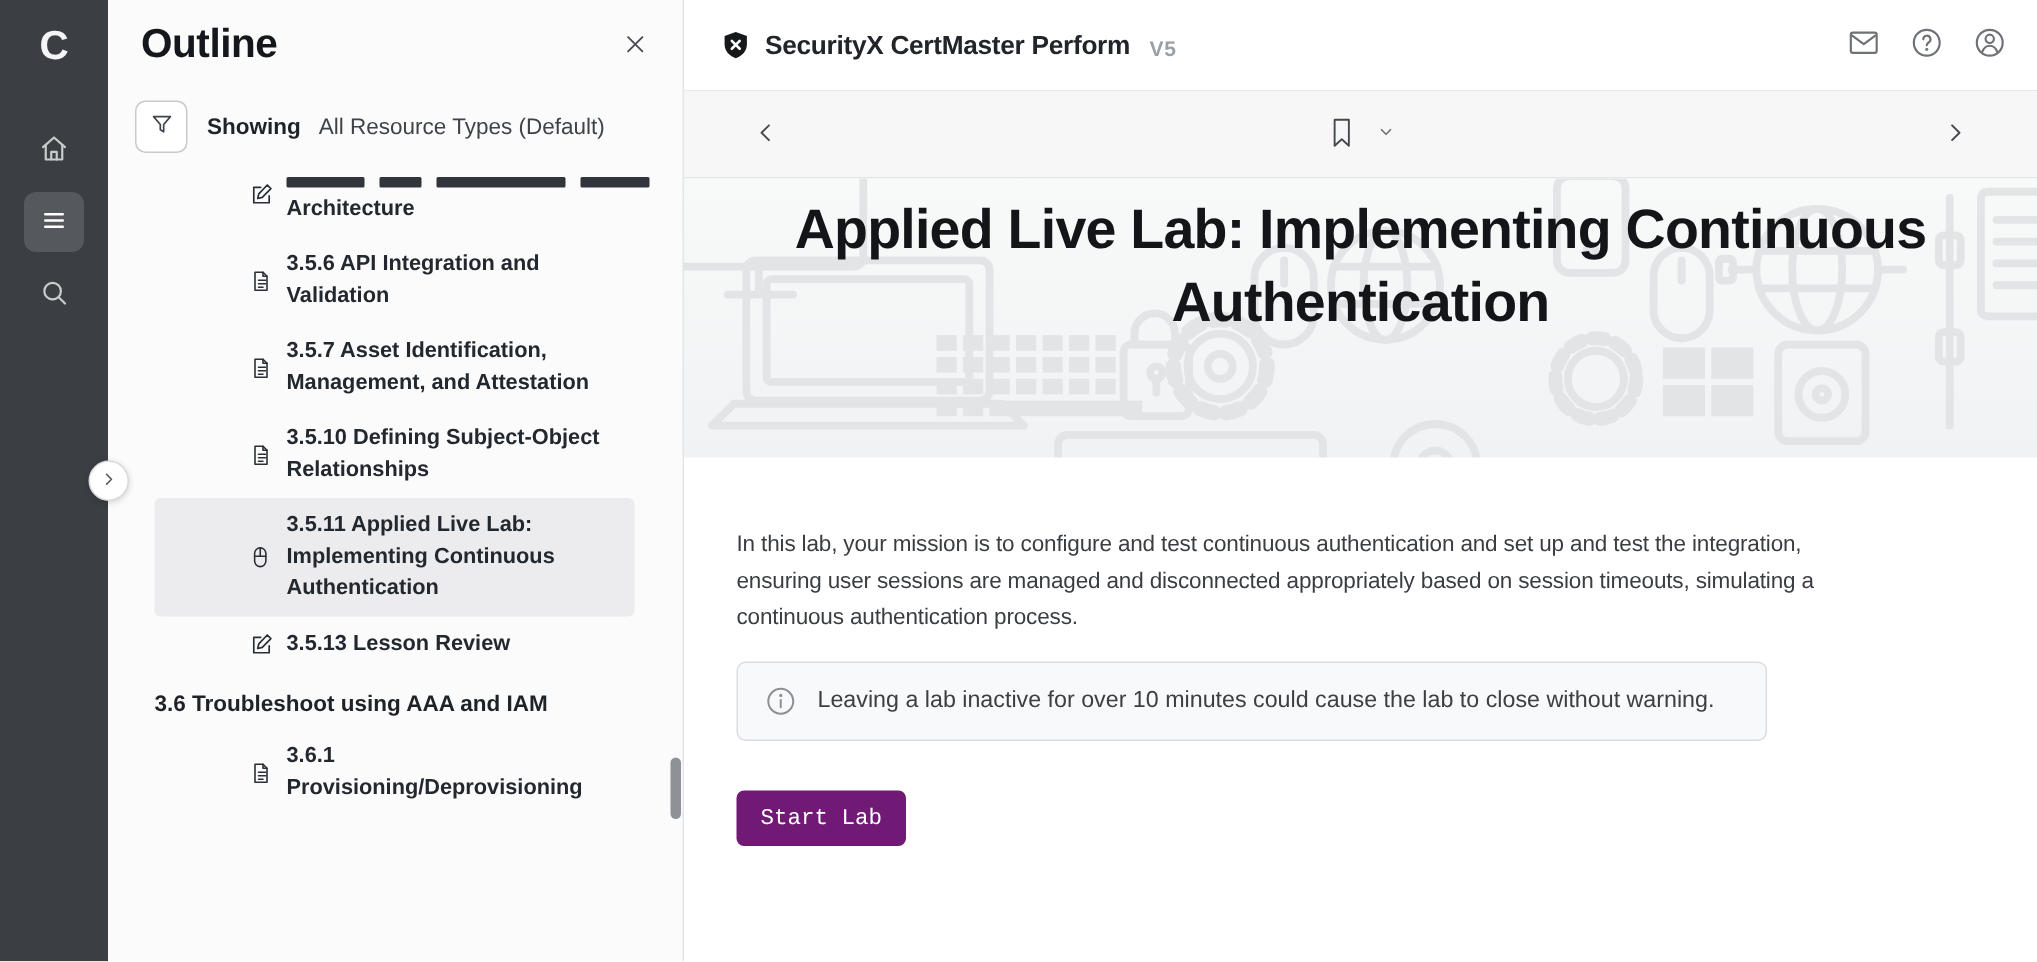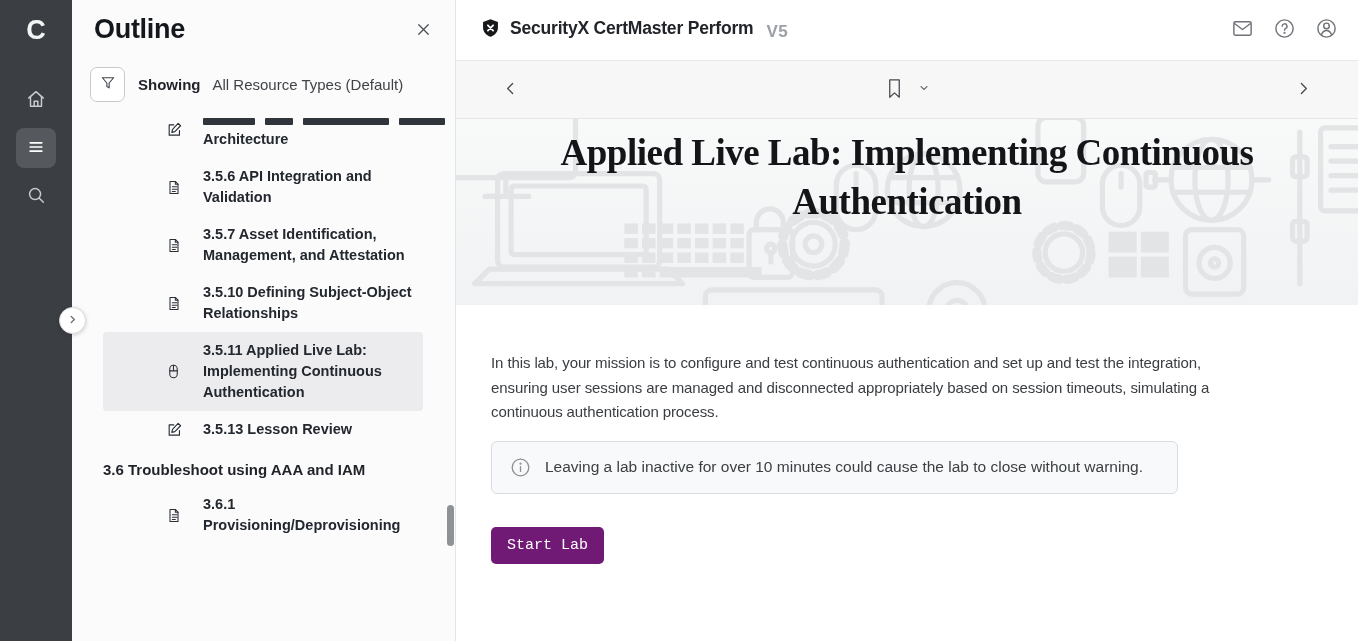--- a/index.html
+++ b/index.html
@@ -20,50 +20,50 @@
   .panel { width:384px; flex-shrink:0; background:#fbfbfc; border-right:1px solid #e4e5e7; display:flex; flex-direction:column; position:relative; }
   .panel-top { display:flex; align-items:flex-start; justify-content:space-between; padding:14px 22px 0 22px; }
   .panel-title { font-size:27px; font-weight:800; color:#14181c; letter-spacing:-0.3px; }
   .panel-close { background:none; border:none; cursor:pointer; margin-top:6px; }
   .filter-row { display:flex; align-items:center; margin:22px 0 0 18px;text-align:center; }
   .filter-btn { width:35px; height:35px; background:#fff; border:1px solid #c7cacd; border-radius:7px; display:grid; place-items:center; cursor:pointer; }
   .showing-label { font-size:15px; font-weight:bold; color:#1f2328; margin-left:13px; }
   .showing-value { font-size:15px; color:#3f4347; margin-left:12px; }
 
   .list { margin-top:9px; flex:1; overflow:hidden; padding:0 32px 0 31px; position:relative; }
-  .item { display:flex; gap:20px; padding:8px 10px 8px 63px; border-radius:4px; cursor:pointer; align-items:center; }
+  .item { display:flex; gap:8px; padding:8px 10px 8px 63px; border-radius:4px; cursor:pointer; align-items:center; }
   .item.selected { background:#ececee; }
   .item.clipped { margin-top:-11px; }
   .item-icon { flex:0 0 17px; display:flex; align-items:center; }
   .item-icon svg { stroke:#2a2f36; }
   .item-label { font-size:14.5px; line-height:21px; font-weight:bold; color:#23282f; white-space:pre-line; }
   .clip-bars { height:21px; display:flex; align-items:flex-end; gap:10px; padding-bottom:4px; }
   .clip-bars i { display:block; height:7px; background:#30353c; border-radius:1px; }
   .section-head { padding:13px 0 8px 0; font-size:15px; font-weight:bold; color:#1f2328; }
 
   .panel-scrollthumb { position:absolute; right:1px; top:505px; width:7px; height:41px; border-radius:4px; background:#8e9297; cursor:pointer; }
   .panel-toggle { position:absolute; left:59px; top:307px; width:27px; height:27px; border-radius:50%; background:#fff; border:1px solid #d9dadc; box-shadow:0 1px 4px rgba(0,0,0,.18); display:grid; place-items:center; cursor:pointer; z-index:5; }
 
   
   .main { flex:1; display:flex; flex-direction:column; background:#fff; min-width:0; }
   .main-header { height:61px; border-bottom:1px solid #e8e9ea; display:flex; align-items:center; padding:0 20px 0 24px; flex-shrink:0; }
   .brand { display:flex; align-items:flex-start; gap:9px; }
   .brand-name { font-size:17.5px; font-weight:bold; color:#212429; letter-spacing:-0.2px; }
-  .brand-version { font-size:17px; font-weight:bold; color:#9aa0a6; margin-left:4px; margin-top:4px; letter-spacing:0.5px; }
+  .brand-version { font-size:14px; font-weight:bold; color:#9aa0a6; margin-left:4px; margin-top:4px; letter-spacing:0.5px; }
   .header-actions { margin-left:auto; display:flex; align-items:center; gap:19px; }
   .hdr-btn { background:none; border:none; cursor:pointer; display:grid; place-items:center; }
   .hdr-btn svg { stroke:#6e7176; }
 
   .toolbar { height:58px; background:#f7f7f8; border-bottom:1px solid #e4e5e6; display:flex; align-items:center; padding:0 46px; flex-shrink:0; }
   .tool-btn { background:none; border:none; cursor:pointer; display:grid; place-items:center; }
   .tool-center { flex:1; display:flex; justify-content:center; align-items:center; gap:14px; }
 
   .hero { height:186px; position:relative; overflow:hidden; background:linear-gradient(180deg,#f8f9f9 0%,#f1f2f3 100%); flex-shrink:0; }
   .hero-pattern { position:absolute; inset:0; width:100%; height:100%; }
-  .hero-title { position:relative; margin:0 auto; max-width:960px; padding-top:9px; text-align:center; font-size:37px; line-height:49px; font-weight:bold; color:#141519; letter-spacing:-0.5px;font-family:Liberation Serif, serif; }
+  .hero-title { position:relative; margin:0 auto; max-width:960px; padding-top:9px; text-align:center; font-size:37px; line-height:49px; font-weight:bold; color:#141519; letter-spacing:-0.5px; }
 
   .body { padding:46px 0 0 35px; }
   .description { width:765px; font-size:15px; line-height:24.5px; color:#3a3d41; letter-spacing:-0.1px; }
   .notice { margin-top:16px; width:687px; background:#f8f9fa; border:1px solid #d9dce0; border-radius:6px; padding:15px 18px; display:flex; align-items:center; gap:14px; }
   .notice-text { font-size:15.5px; color:#3c4043; }
   .start-btn { margin-top:33px; background:#701a75; color:#fff; border:none; border-radius:5px; padding:10px 16px; font-size:15px; font-family:Liberation Mono, monospace; cursor:pointer;text-align:right; }
 </style>
 </head>
 <body>
 

